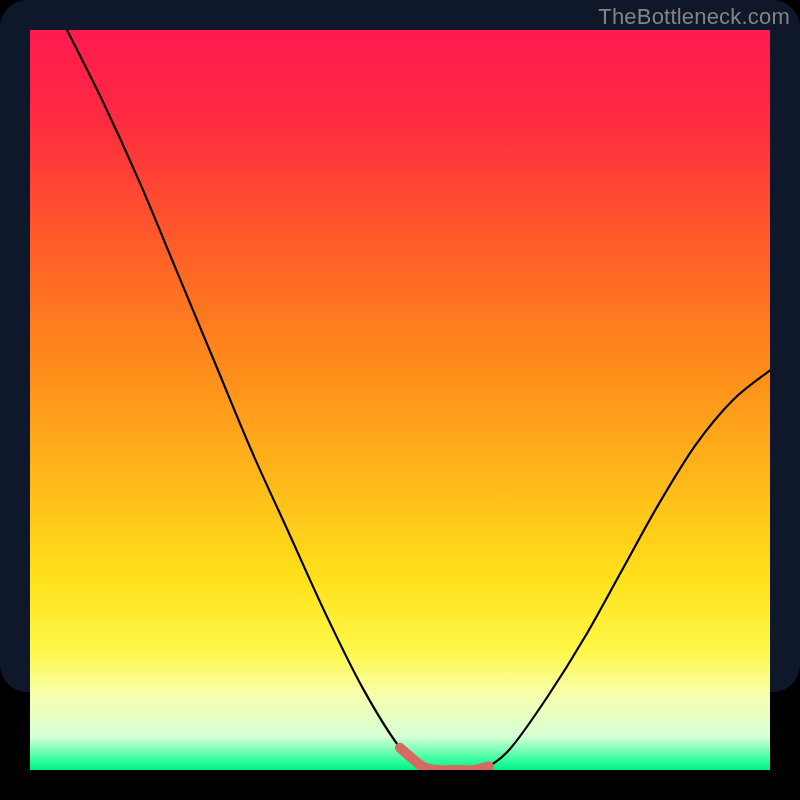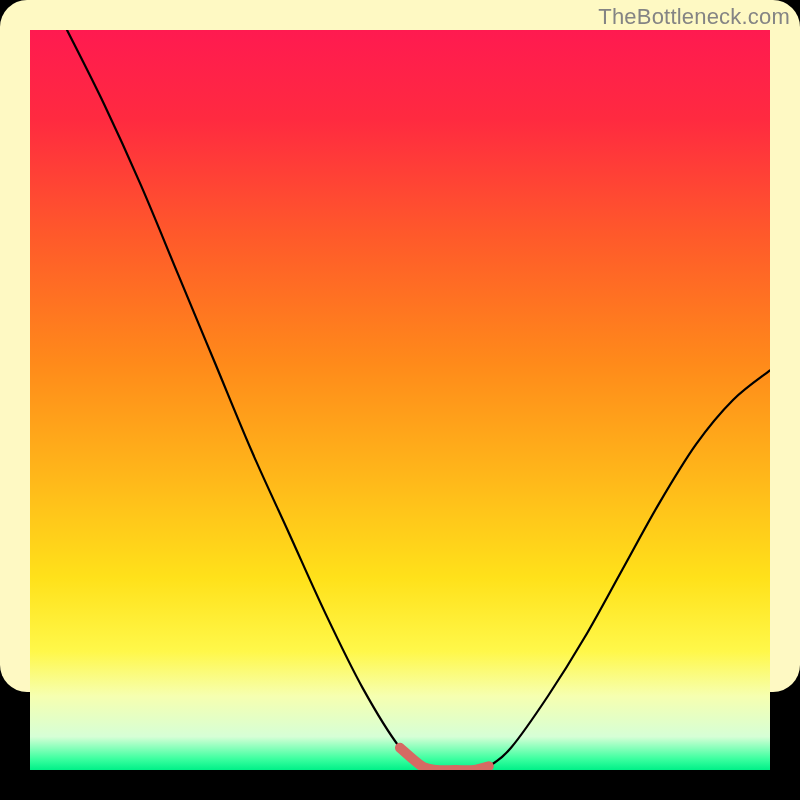--- a/index.html
+++ b/index.html
@@ -8,21 +8,21 @@
     width: 800px;
     height: 800px;
     background: #000;
     font-family: Arial, Helvetica, sans-serif;
     overflow: hidden;
   }
   .frame {
     position: relative;
     width: 800px;
     height: 692px;
-    background: #fef9c3;
+    background: #0f172a;
     border-radius: 27px;
   }
   .watermark {
     position: absolute;
     top: 4px;
     right: 10px;
     color: #848484;
     font-size: 22px;
     font-weight: 400;
     letter-spacing: 0.2px;

